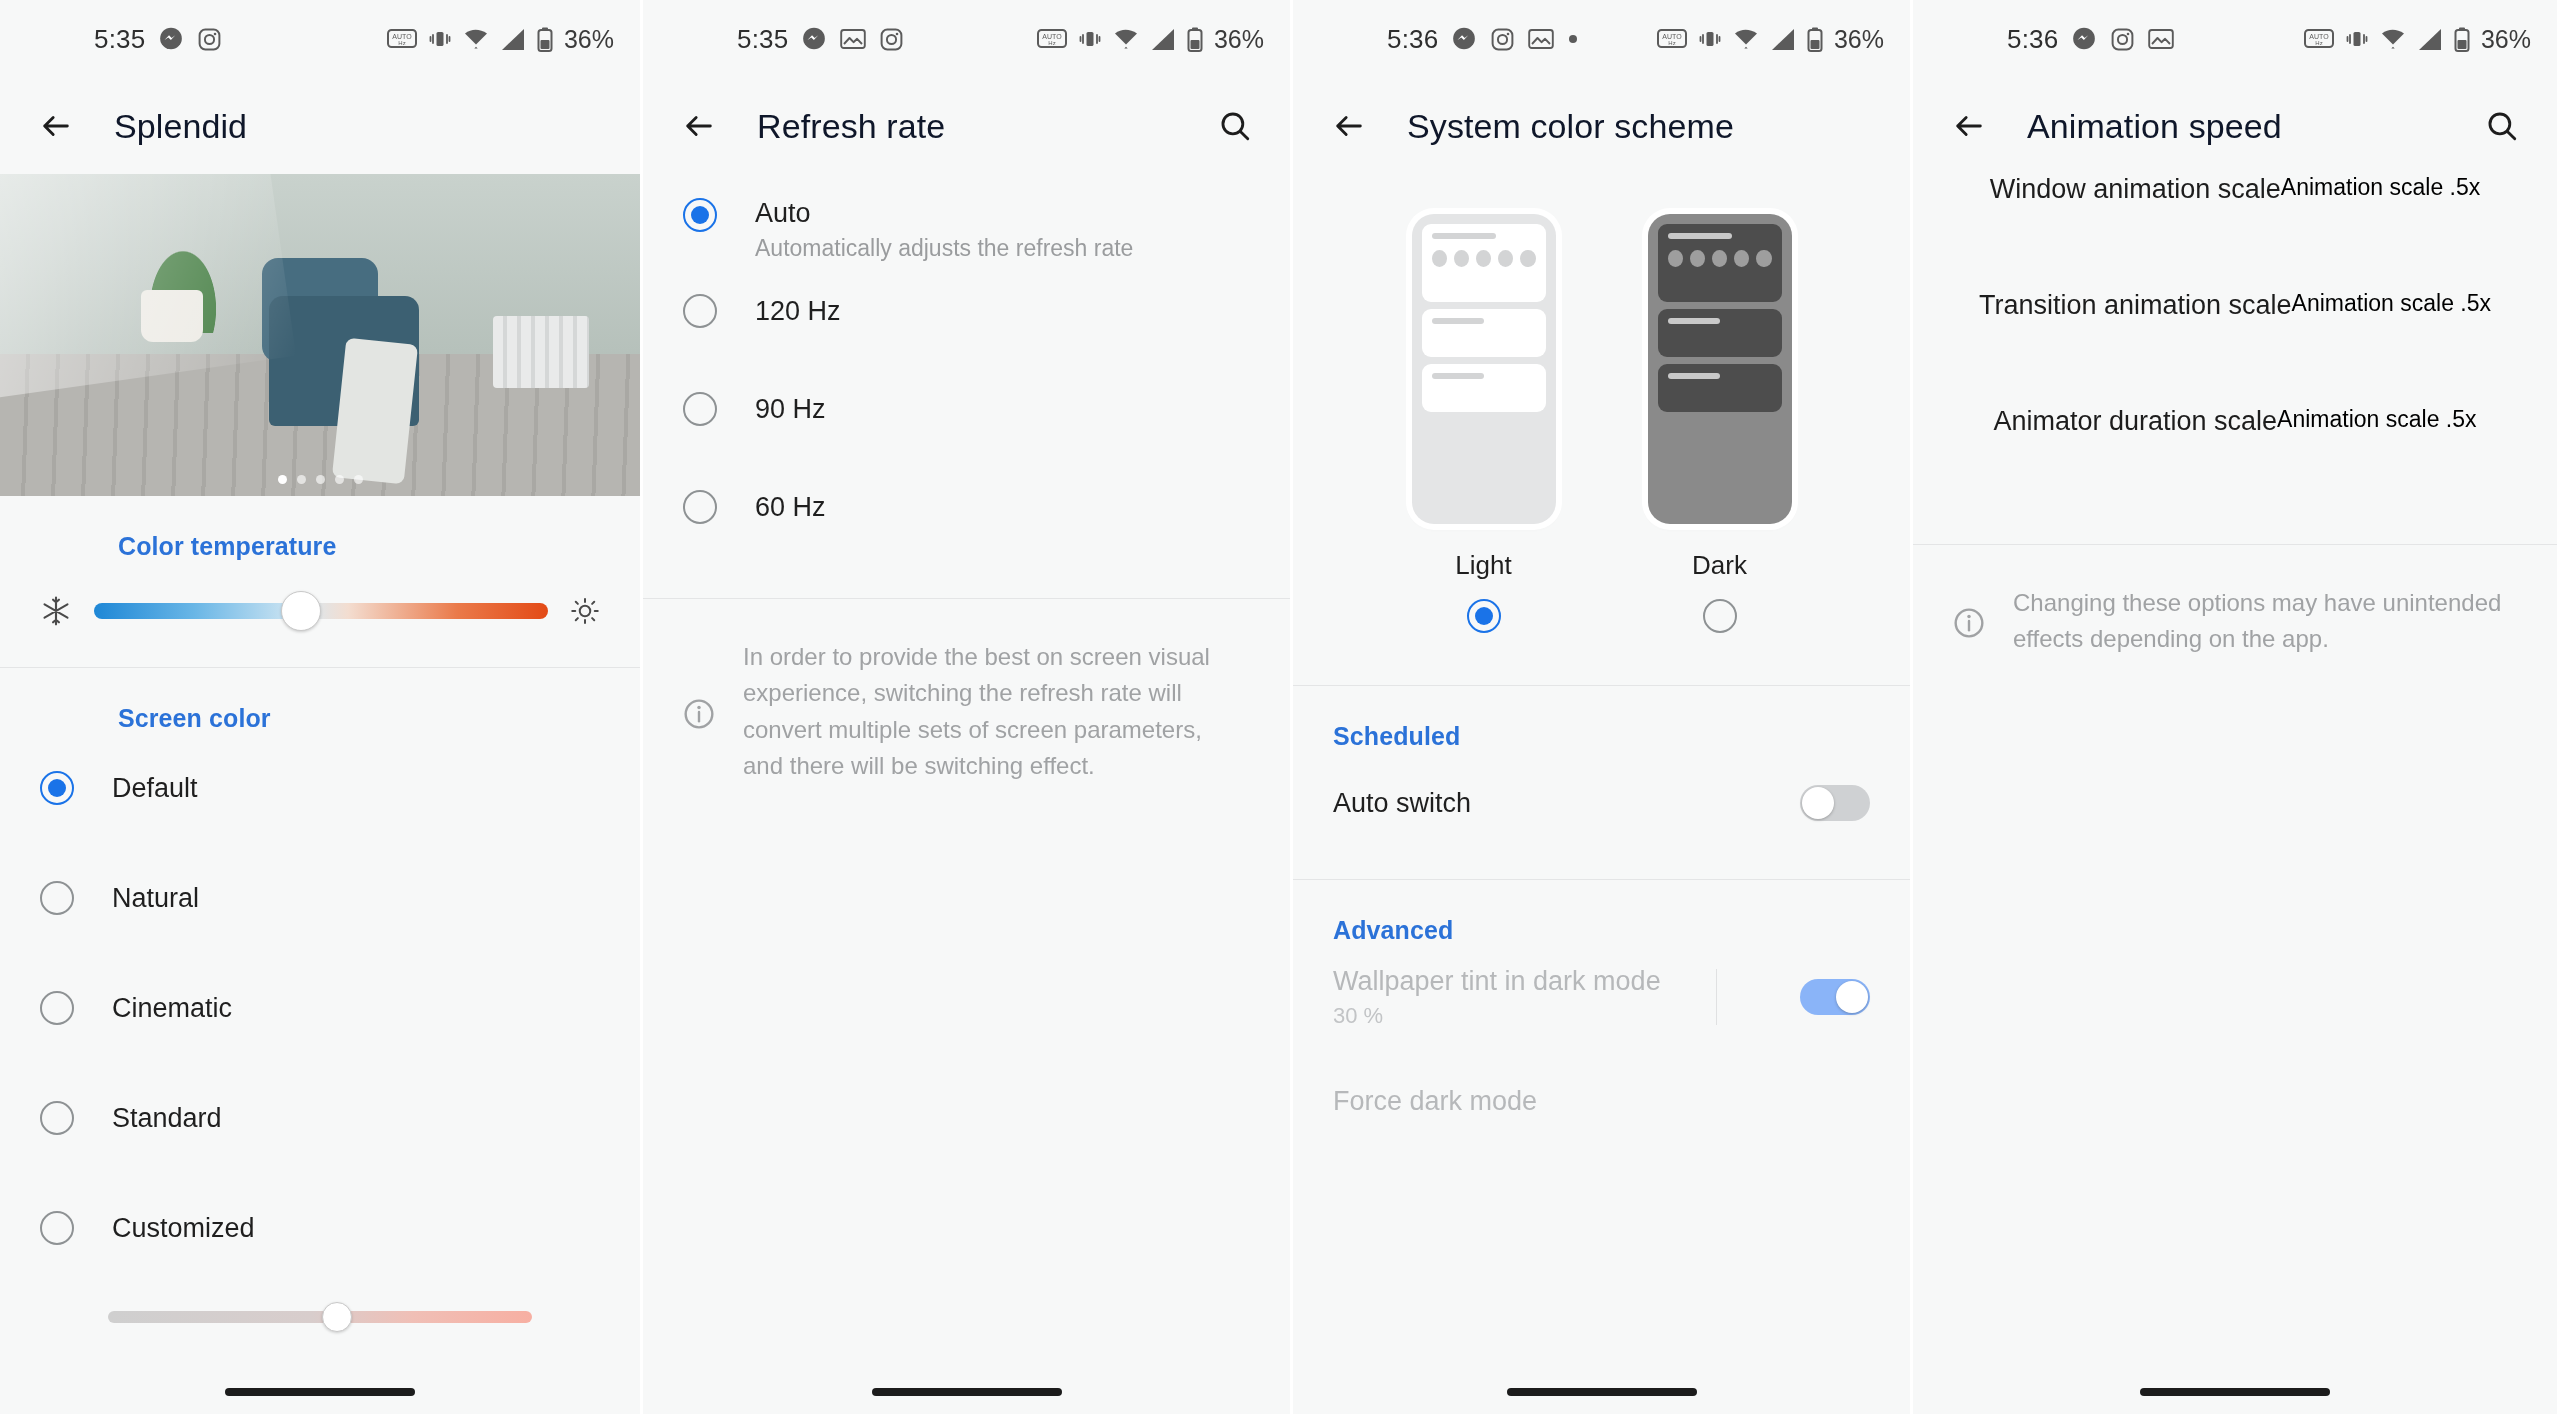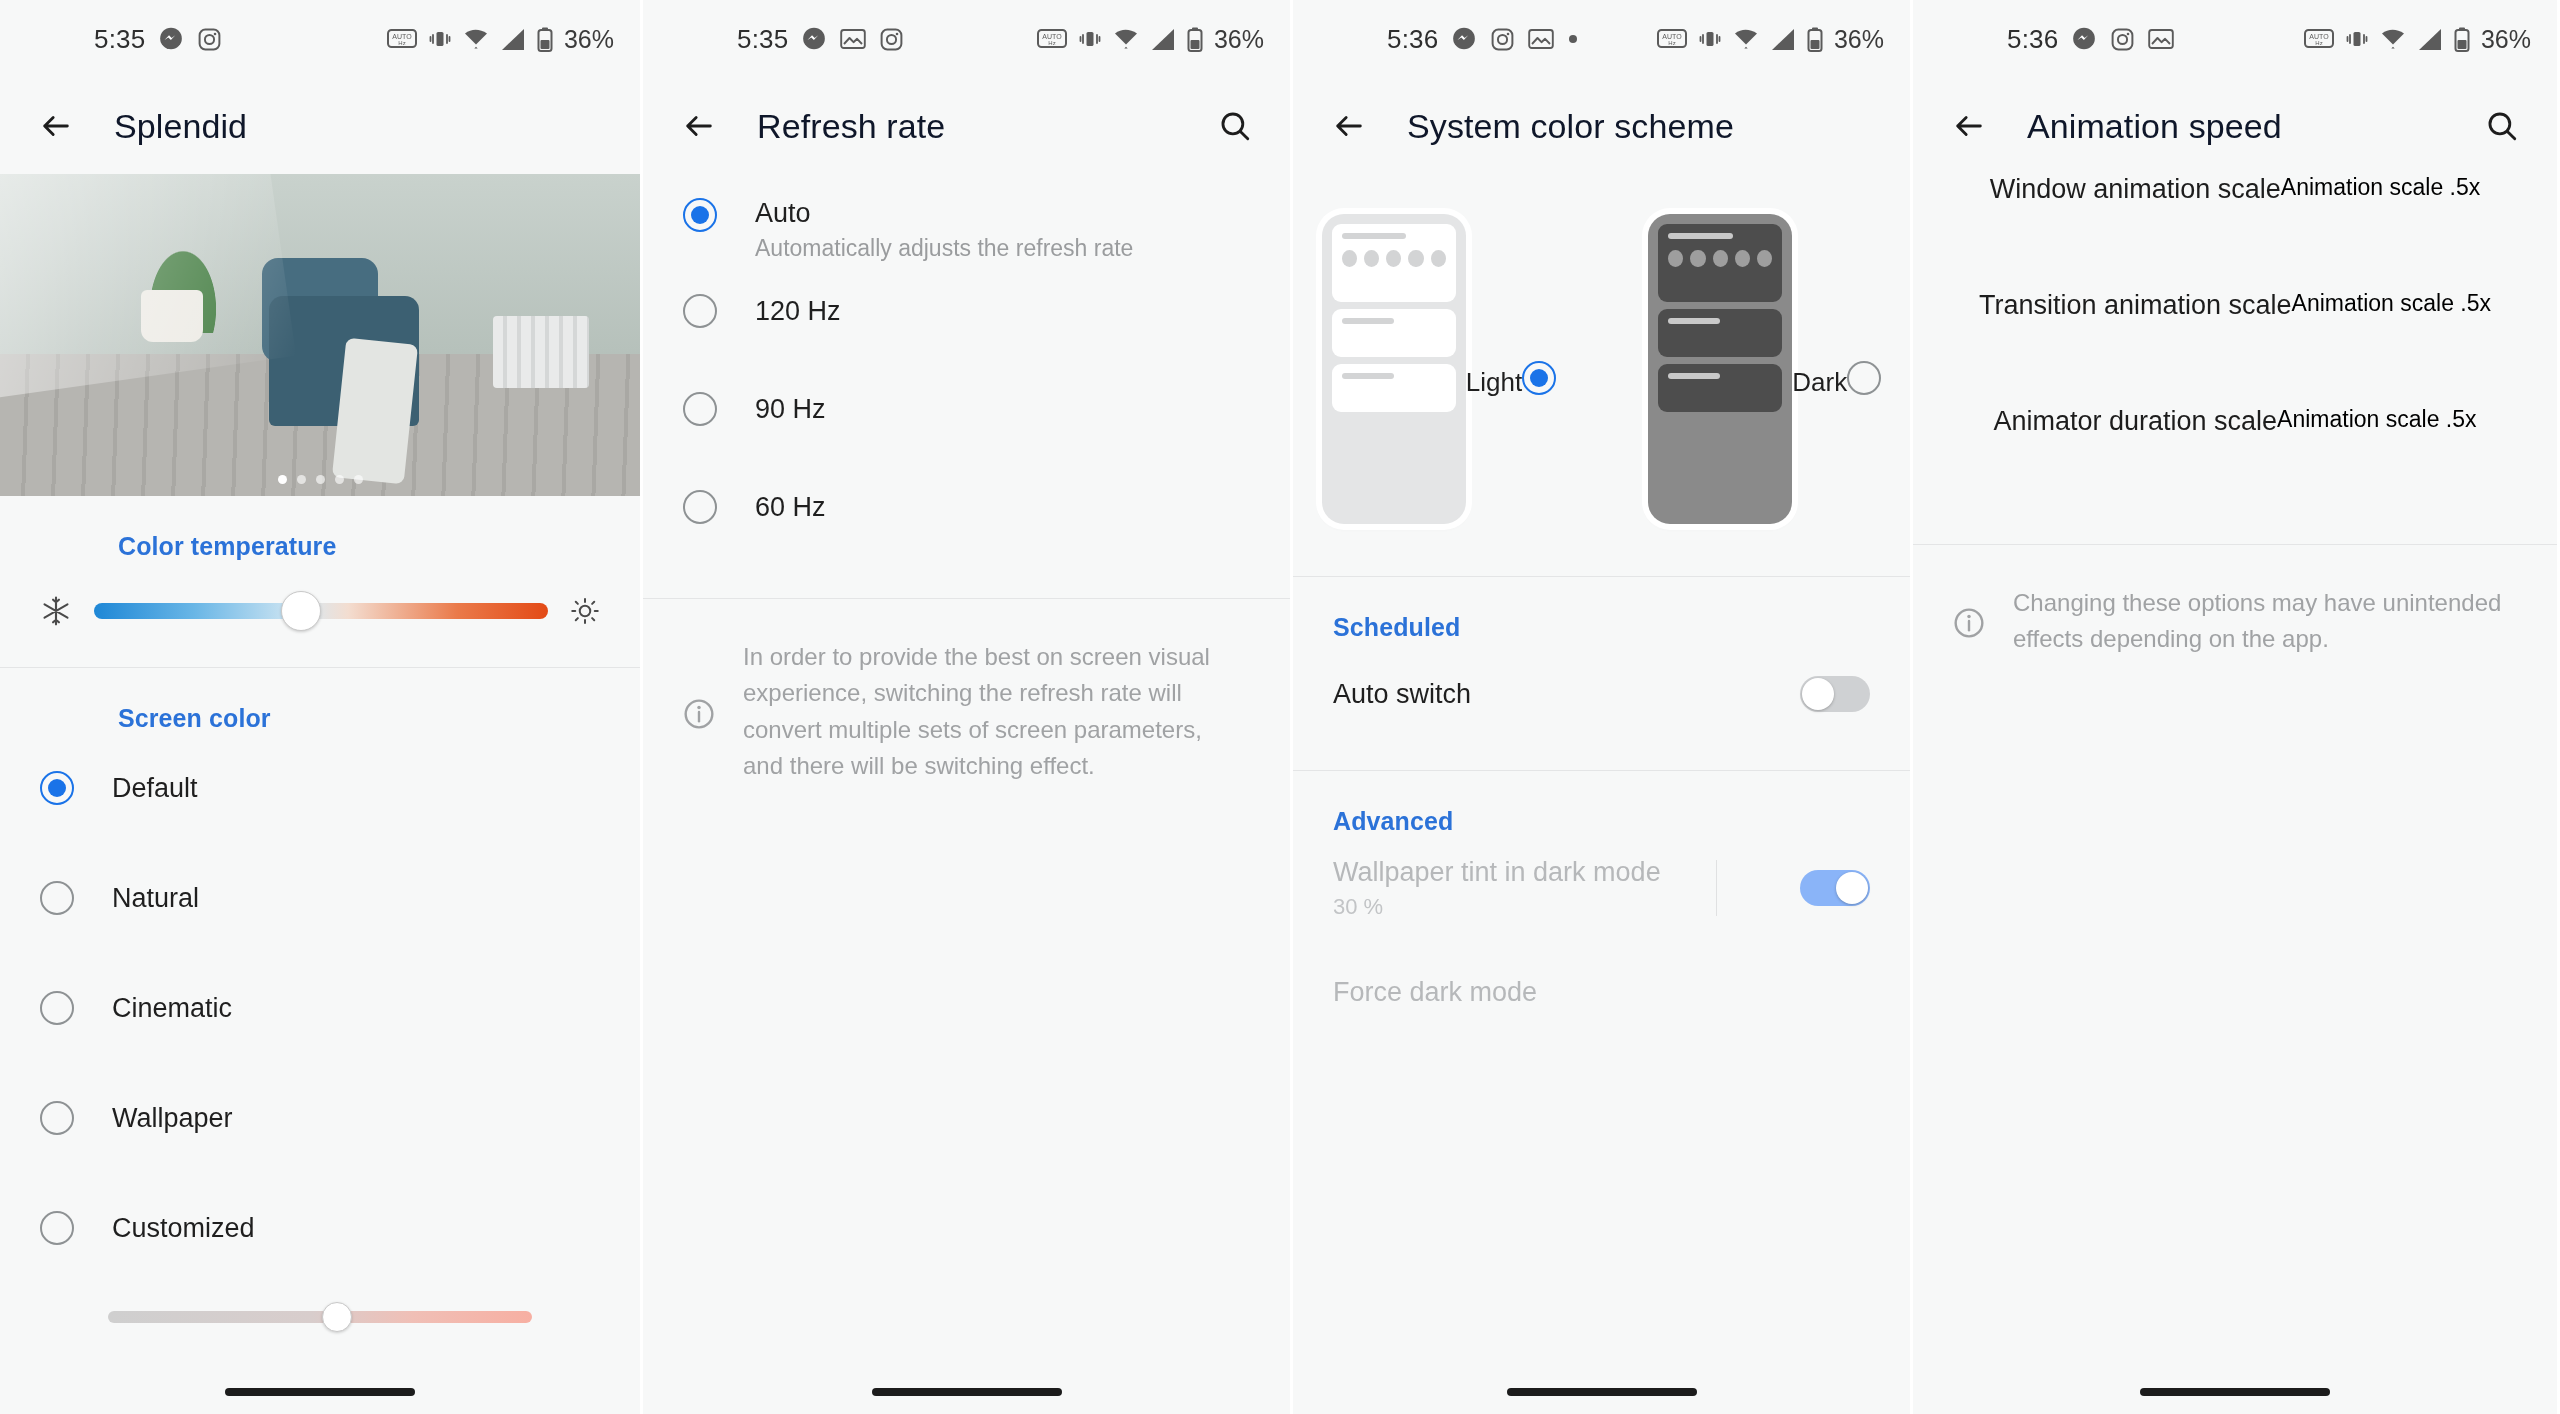--- a/index.html
+++ b/index.html
@@ -98,21 +98,21 @@
     background: linear-gradient(90deg,#cfcfcf 0%,#d8cdcc 48%,#f0bfb6 72%,#f7aFA2 100%); }
   .bottomslider .thumb2 { position:absolute; left:54%; top:50%; transform:translate(-50%,-50%);
     width:30px; height:30px; border-radius:50%; background:#fff; border:1px solid #c9c9c9; box-shadow:0 1px 3px rgba(0,0,0,.18); }
 
   
   .infoblock { display:flex; padding: 40px 48px 0 40px; gap:28px; }
   .infotext { font-size:24px; line-height:1.52; color:#a0a2a4; }
 
   
   .schemes { display:flex; justify-content:center; gap:92px; padding-top:40px; }
-  .scheme { display:flex; flex-direction:row; align-items:center; }
+  .scheme { display:flex; flex-direction:column; align-items:center; }
   .phone {
     width:144px; height:310px; border-radius:22px; padding:10px;
     box-shadow: 0 0 0 6px #ffffff, 0 2px 6px rgba(0,0,0,.12);
   }
   .phone.light { background:#e4e5e6; }
   .phone.dark { background:#8a8a8a; }
   .card { border-radius:9px; margin-bottom:7px; padding:9px 10px; }
   .phone.light .card { background:#ffffff; }
   .phone.dark .card { background:#4d4d4d; }
   .bar { height:6px; border-radius:4px; }
@@ -270,21 +270,21 @@
     <div class="radio-row">
       <span class="radio"></span>
       <span class="radio-label">Natural</span>
     </div>
     <div class="radio-row">
       <span class="radio"></span>
       <span class="radio-label">Cinematic</span>
     </div>
     <div class="radio-row">
       <span class="radio"></span>
-      <span class="radio-label">Wallpaper</span>
+      <span class="radio-label">Standard</span>
     </div>
     <div class="radio-row">
       <span class="radio"></span>
       <span class="radio-label">Customized</span>
     </div>
 
     <div class="bottomslider">
       <div class="track2">
         <div class="thumb2"></div>
       </div>

